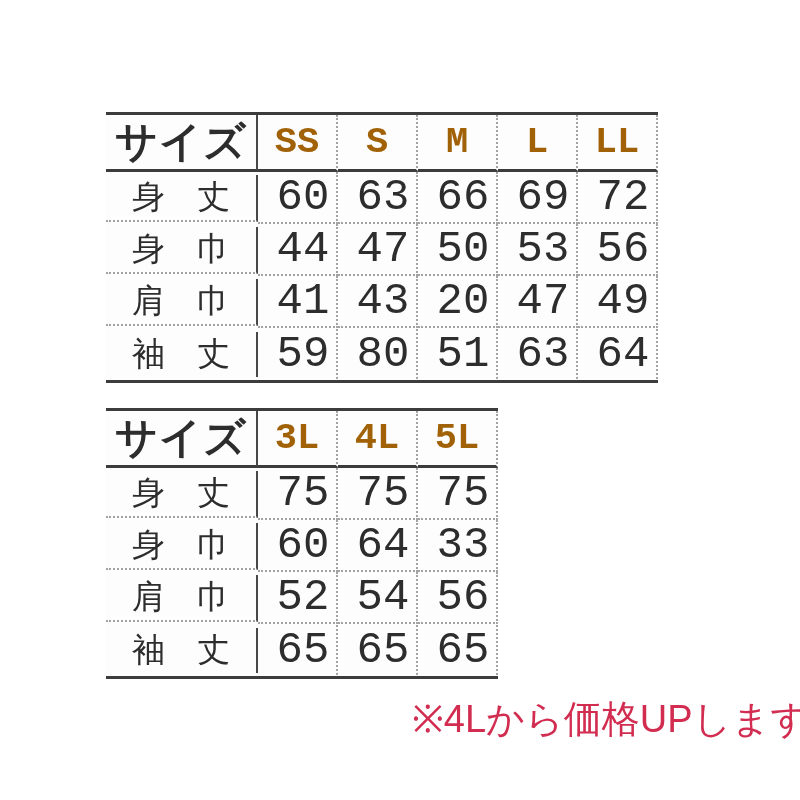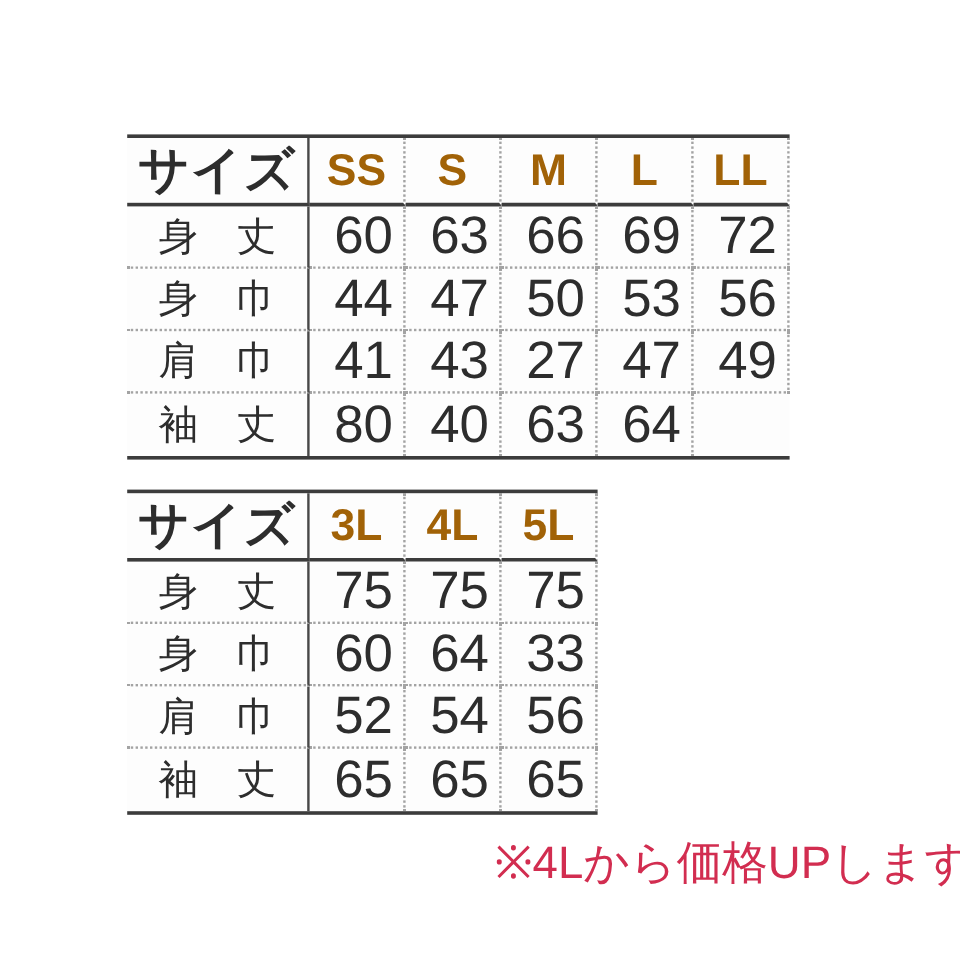--- a/index.html
+++ b/index.html
@@ -15,26 +15,27 @@
     position: absolute;
     left: 106px;
     background: #fdfdfd;
     border-top: 3px solid #3c3c3c;
     border-bottom: 3px solid #3c3c3c;
   }
   .t1 { top: 112px; }
   .t2 { top: 408px; }
   .row { display: flex; }
   .row.header { height: 57px; }
-  .row.data { height: 52px; }
+  .row.data { height: 52px; align-items: center; }
   .cell {
     display: flex;
     align-items: center;
     justify-content: center;
     box-sizing: border-box;
+    font-family: Liberation Mono, monospace;
   }
   .label-col { width: 152px; border-right: 2.5px solid #484848; }
   .val-col { width: 80px; border-right: 2px dotted #a3a3a3; }
   .header .cell { border-bottom: 3px solid #3c3c3c; }
   .data:not(:last-child) .cell { border-bottom: 2px dotted #a3a3a3; }
   .header-label {
     font-size: 42px;
     font-weight: bold;
     color: #2d2d2d;
     letter-spacing: 1px;
@@ -102,30 +103,31 @@
       <div class="cell val-col num">50</div>
       <div class="cell val-col num">53</div>
       <div class="cell val-col num">56</div>
     </div>
     <div class="row data">
       <div class="cell label-col">
           <span class="dim">肩 巾</span>
         </div>
       <div class="cell val-col num">41</div>
       <div class="cell val-col num">43</div>
-      <div class="cell val-col num">27</div>
+      <div class="cell val-col num">20</div>
       <div class="cell val-col num">47</div>
       <div class="cell val-col num">49</div>
     </div>
     <div class="row data">
       <div class="cell label-col">
           <span class="dim">袖 丈</span>
         </div>
+      <div class="cell val-col num">59</div>
       <div class="cell val-col num">80</div>
-      <div class="cell val-col num">40</div>
+      <div class="cell val-col num">51</div>
       <div class="cell val-col num">63</div>
       <div class="cell val-col num">64</div>
     </div>
   </section>
 
   <section class="size-table t2">
     <div class="row header">
       <div class="cell label-col header-label">サイズ</div>
       <div class="cell val-col size-name">3L</div>
       <div class="cell val-col size-name">4L</div>

